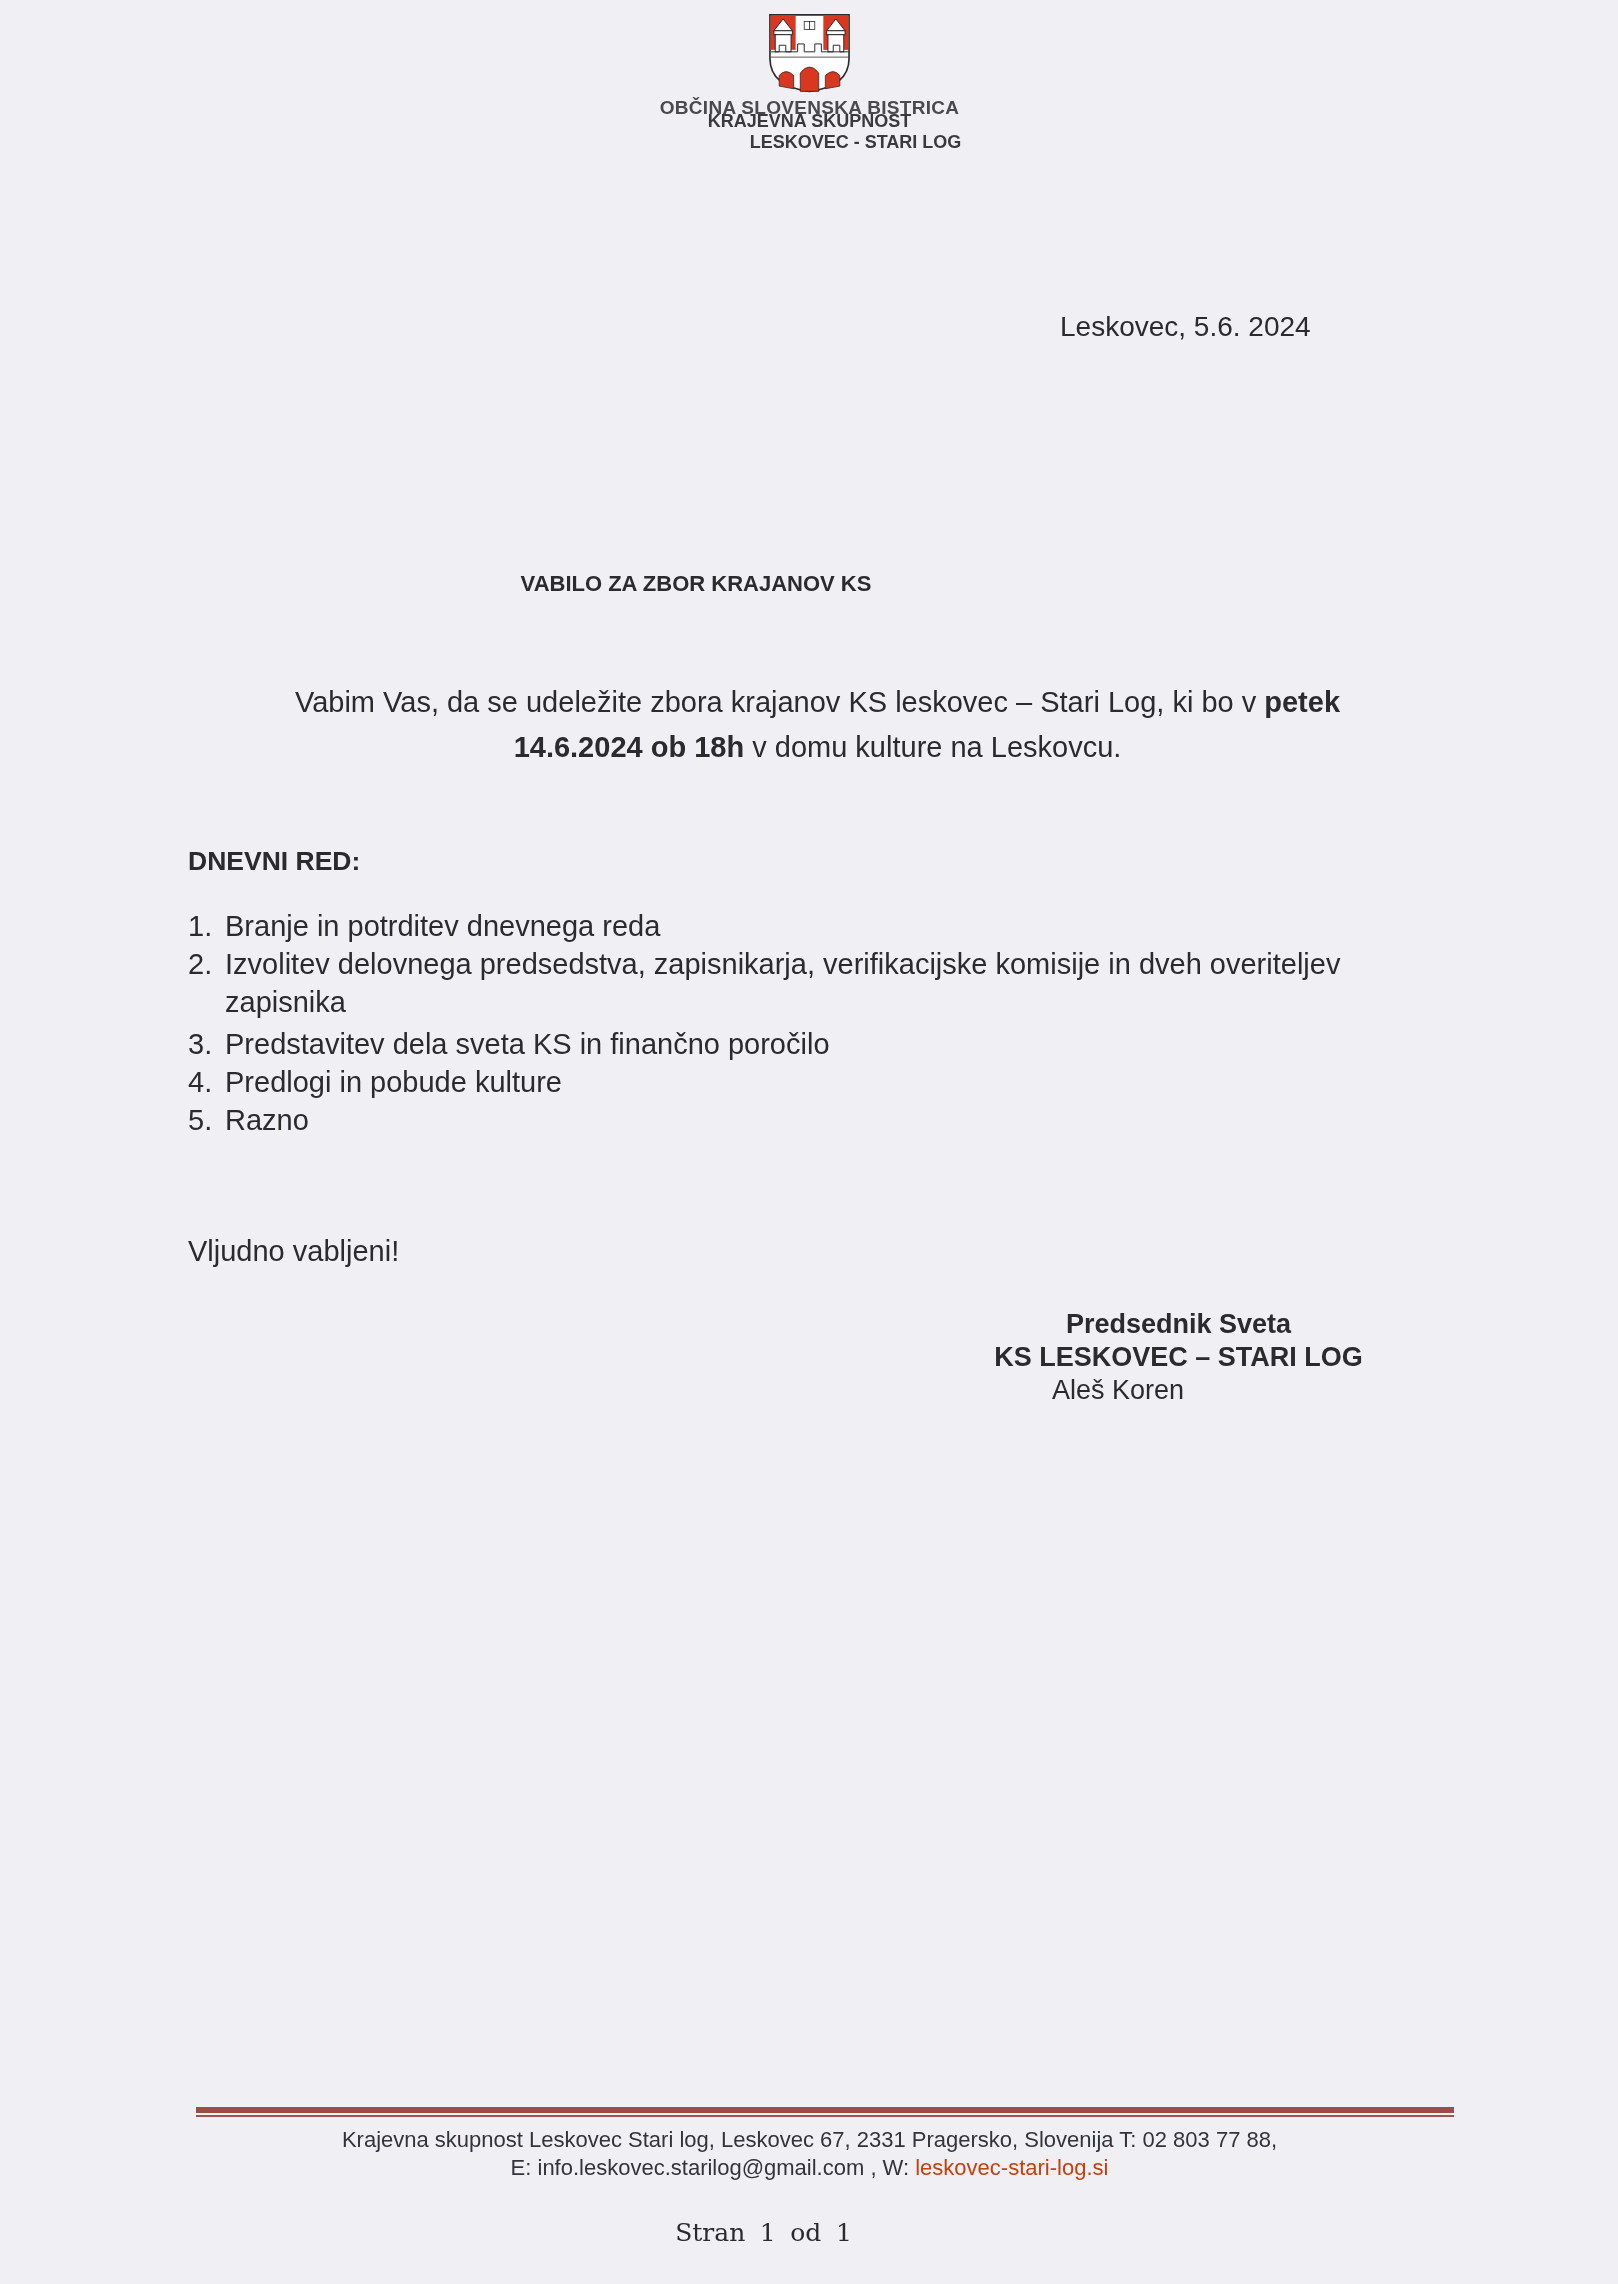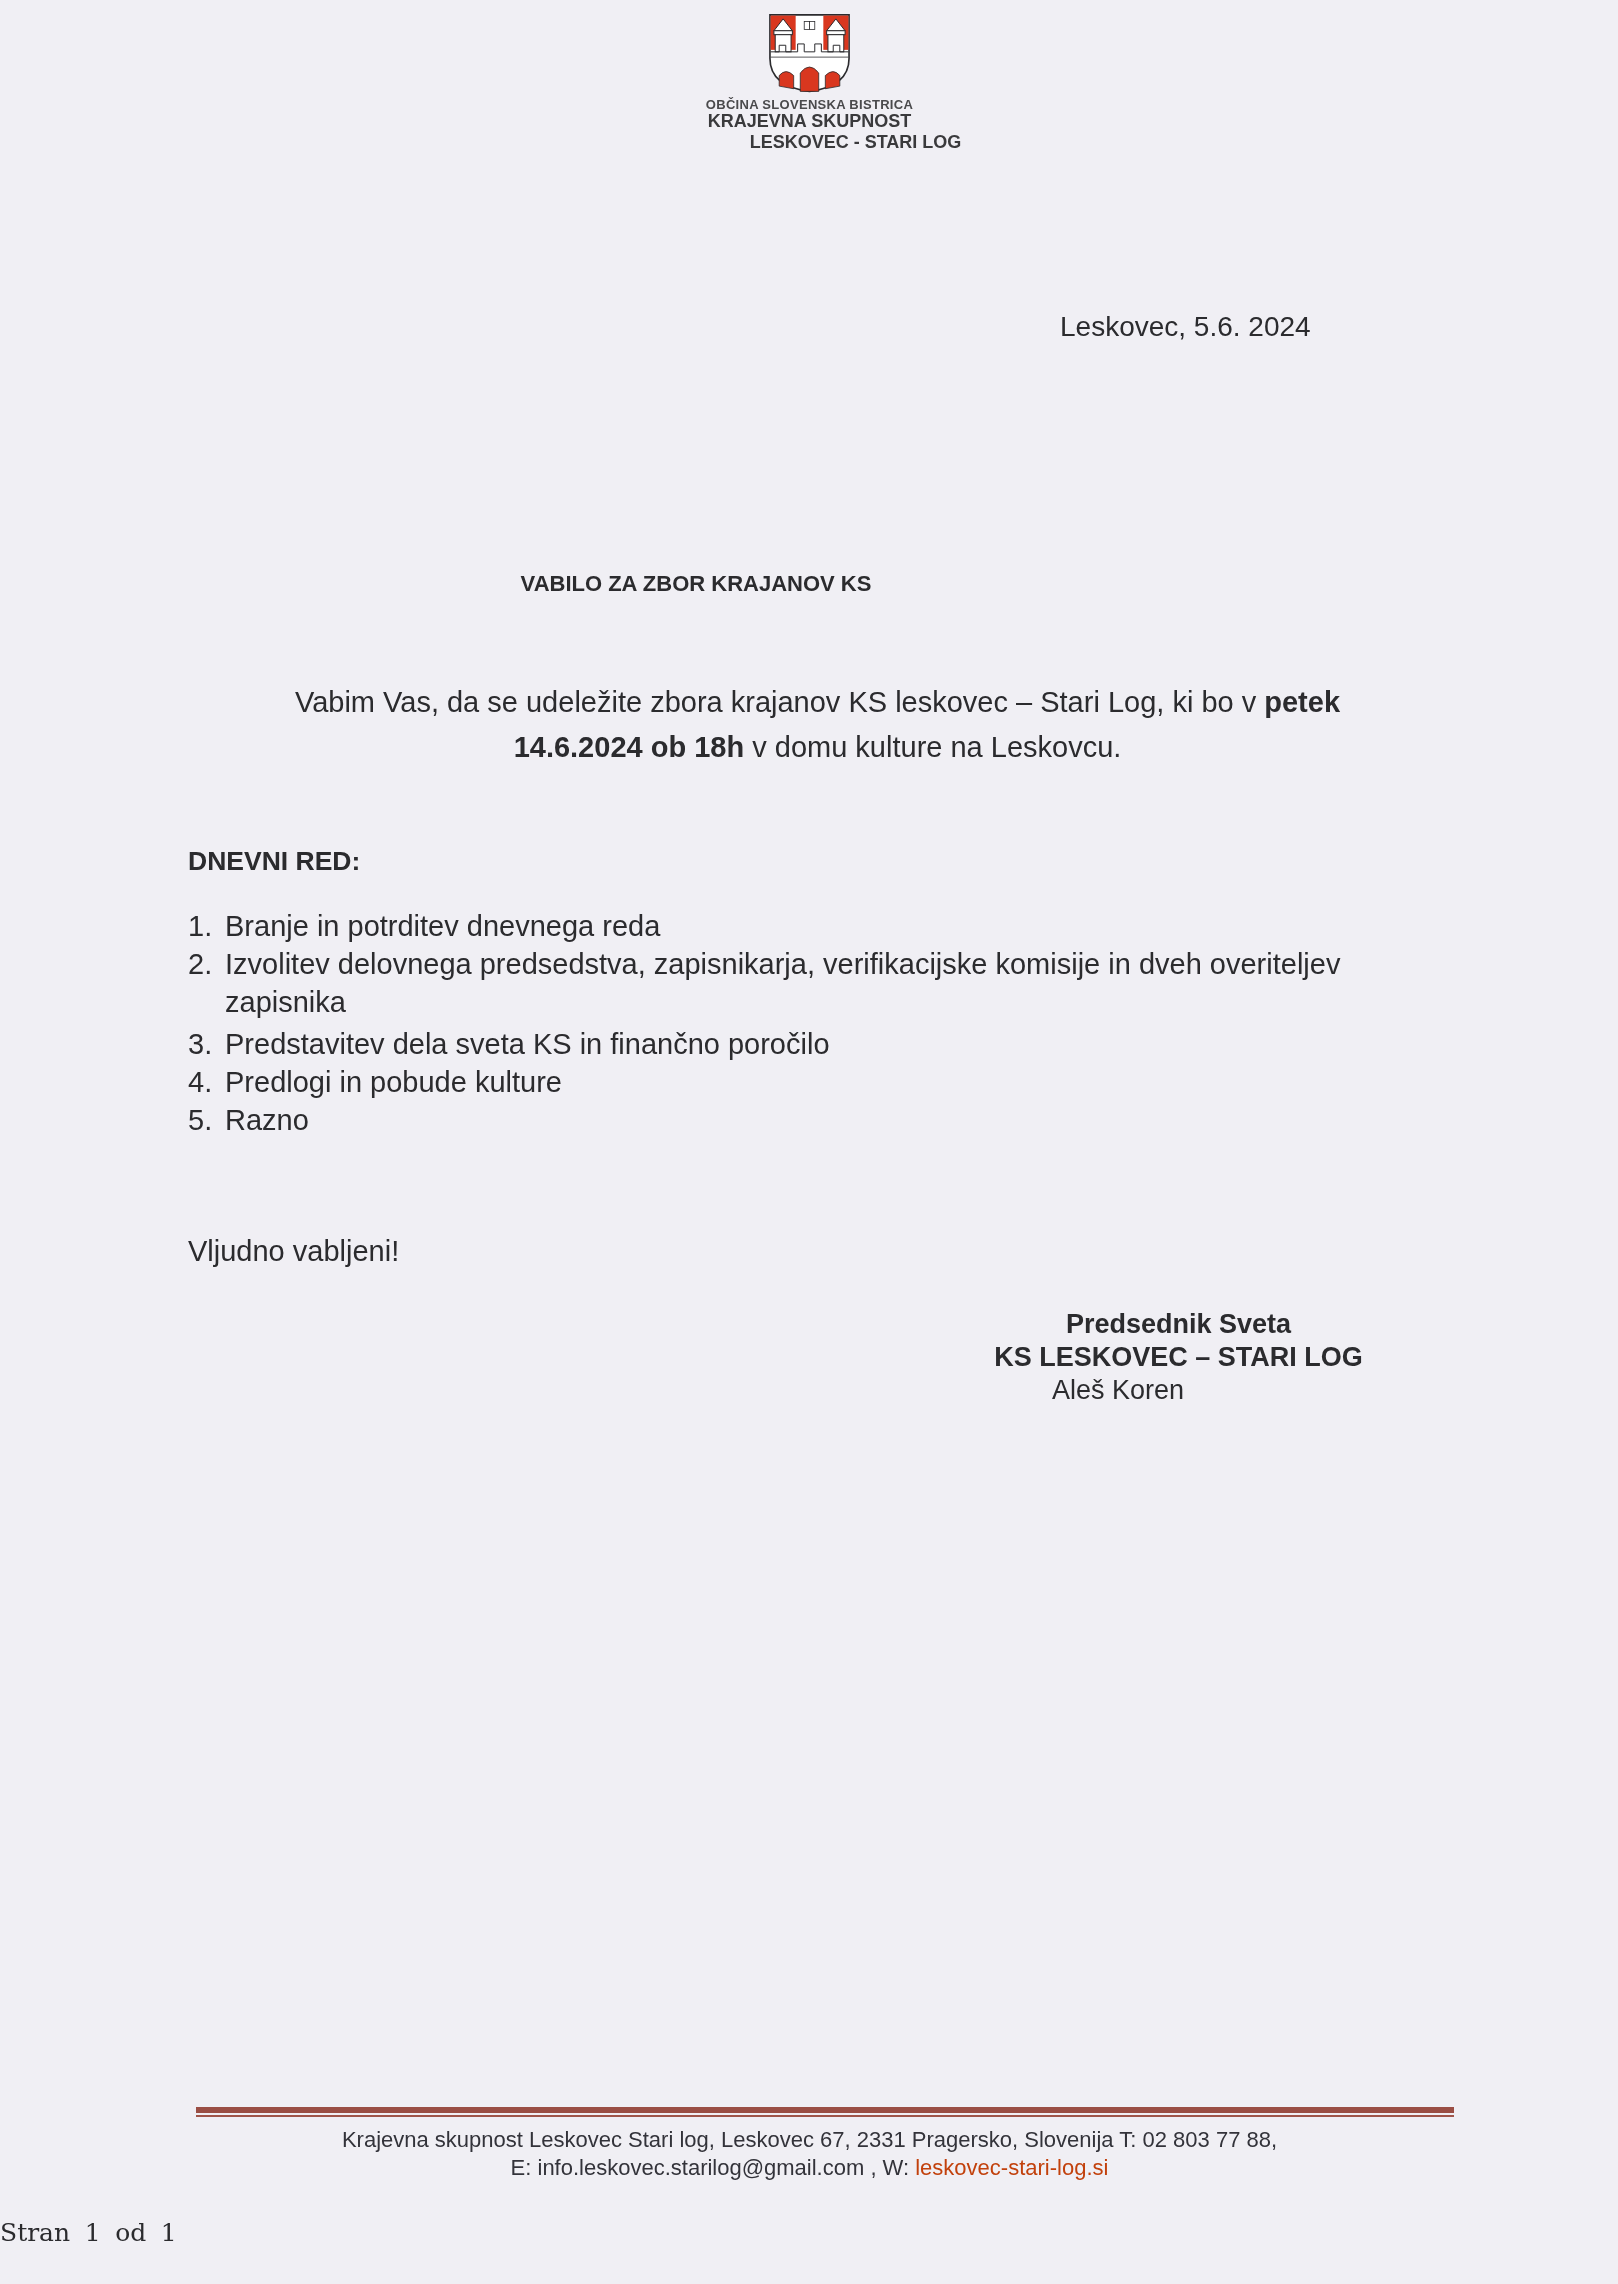--- a/index.html
+++ b/index.html
@@ -5,21 +5,21 @@
   html, body { margin:0; padding:0; }
   body {
     width:1619px; height:2284px; position:relative; overflow:hidden;
     background:#f0eff4;
     font-family:"Liberation Sans", sans-serif;
     color:#2b2b2e;
   }
   .abs { position:absolute; }
   .logo { left:766px; top:12px; width:87px; width:87px; height:81px; }
   .org { left:0; width:1619px; text-align:center; font-weight:bold; color:#3a3a3c; }
-  .org1 { top:97px; font-size:13px; letter-spacing:0.3px; color:#4a4a4c; }
+  .org1 { top:97px; font-size:19px; letter-spacing:0.3px; color:#4a4a4c; }
   .org2 { top:111px; font-size:18px; }
   .org3 { top:132px; font-size:18px;padding-left:46px; }
   .date { left:1060px; top:311px; font-size:28px; }
   .title { left:0; width:1392px; top:571px; text-align:center; font-weight:bold; font-size:22px; }
   .intro { left:0; width:1557px; top:680px; text-align:center; font-size:29px; line-height:45px;margin-left:39px; }
   .intro b { font-weight:bold; }
   .agenda-h { left:188px; top:846px; font-weight:bold; font-size:26.5px; }
   .agenda { left:188px; top:907px; font-size:29px; line-height:38px; margin:0; padding:0; list-style:none; }
   .agenda li { display:flex; }
   .agenda li .num { width:37px; flex:none; }
@@ -28,21 +28,21 @@
   .closing { left:188px; top:1235px; font-size:29px; }
   .sig { left:940px; width:477px; text-align:center; font-size:27px; }
   .sig1 { top:1309px; font-weight:bold; }
   .sig2 { top:1342px; font-weight:bold; }
   .sig3 { left:1052px; top:1375px; font-size:27px; }
   .rule-thick { left:196px; top:2107px; width:1258px; height:6px; background:#9a4e44; }
   .rule-thin { left:196px; top:2115px; width:1258px; height:2px; background:#a0554a; }
   .foot1 { left:0; width:1619px; top:2127px; text-align:center; font-size:22px; color:#33333a; }
   .foot2 { left:0; width:1619px; top:2155px; text-align:center; font-size:22px; color:#33333a; }
   .foot2 .web { color:#c2410c; }
-  .page { left:0; width:1527px; top:2218px; text-align:left; font-family:"DejaVu Serif", serif; font-size:25px; word-spacing:6.6px; }
+  .page { left:0; width:1527px; top:2218px; text-align:center; font-family:"DejaVu Serif", serif; font-size:25px; word-spacing:6.6px; }
 </style>
 </head>
 <body>
 
 <div class="abs logo">
   <svg width="87" height="81" viewBox="0 0 132 122">
     <path d="M6 4 H126 V70 Q126 112 66 120 Q6 112 6 70 Z" fill="#fff" stroke="#2b2b2e" stroke-width="2.5"></path>
 
     <rect x="7" y="5" width="38" height="52" fill="#d9371f"></rect>
     <rect x="87" y="5" width="38" height="52" fill="#d9371f"></rect>

